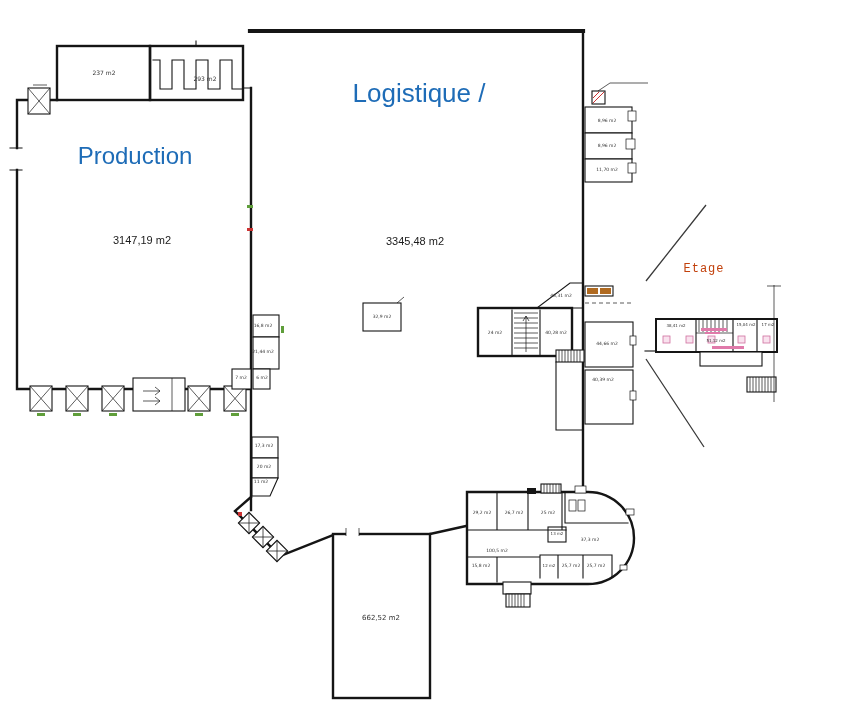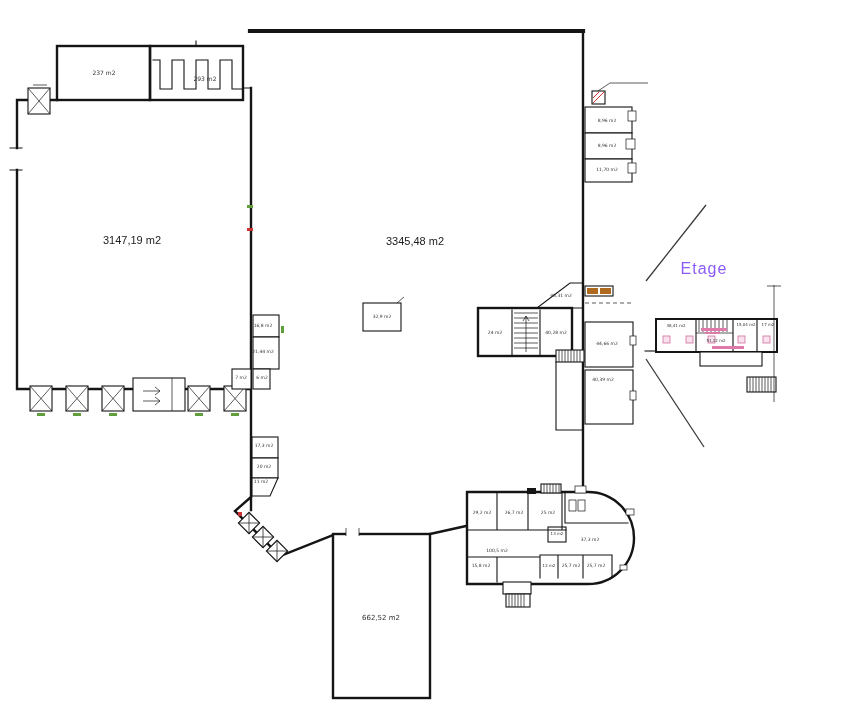--- a/index.html
+++ b/index.html
@@ -11,21 +11,21 @@
   .thin{stroke:#151515;fill:none;stroke-width:0.7;}
   .fillw{fill:#ffffff;}
   .rl{position:absolute;transform:translate(-50%,-50%);font-size:4.5px;color:#333;
       white-space:nowrap;line-height:1;text-align:center;}
   .s4{font-size:4px;} .s6{font-size:6px;} .s7{font-size:7px;}
   .zone{position:absolute;transform:translate(-50%,-50%);
         font-family:"Liberation Sans",sans-serif;color:#1e6cb7;white-space:nowrap;}
   .area{position:absolute;transform:translate(-50%,-50%);
         font-family:"Liberation Sans",sans-serif;color:#1b1b1b;font-size:11px;white-space:nowrap;}
   .etage-t{position:absolute;transform:translate(-50%,-50%);
-        font-family:Liberation Sans, sans-serif;color:#8b5cf6;font-size:16px;letter-spacing:1px;}
+        font-family:Liberation Mono, monospace;color:#c2410c;font-size:12px;letter-spacing:1px;}
 </style>
 </head>
 <body>
 
 <div id="stage">
 
 <svg id="plan-svg" width="850" height="710" viewBox="0 0 850 710">
 
   <g>
     <path class="w" d="M17,100 H57 M17,100 V148 M17,170 V389 M17,389 H251 M251,88 V510"></path>
@@ -202,21 +202,23 @@
       <rect x="763" y="336" width="7" height="7" fill="#f9e2ee" stroke="#cf6f9f" stroke-width="0.8"></rect>
     </g>
     <g>
       <rect x="701" y="328" width="26" height="3" fill="#e07aaa"></rect>
       <rect x="705" y="332" width="15" height="2" fill="#e07aaa"></rect>
       <rect x="712" y="346" width="32" height="3" fill="#e07aaa"></rect>
     </g>
   </g>
 </svg>
 
-<div class="area" style="left:132px;top:240px">3147,19 m2</div>
+<div class="zone" style="left:135px;top:156px;font-size:24px">Production</div>
+<div class="area" style="left:142px;top:240px">3147,19 m2</div>
+<div class="zone" style="left:419px;top:93px;font-size:26px">Logistique /</div>
 <div class="area" style="left:415px;top:241px">3345,48 m2</div>
 <div class="etage-t" style="left:704px;top:269px">Etage</div>
 
 <div class="rl s6" style="left:104px;top:73px">237 m2</div>
 <div class="rl s6" style="left:205px;top:79px">293 m2</div>
 <div class="rl" style="left:607px;top:121px">8,96 m2</div>
 <div class="rl" style="left:607px;top:146px">8,96 m2</div>
 <div class="rl" style="left:607px;top:170px">11,70 m2</div>
 <div class="rl" style="left:382px;top:317px">32,9 m2</div>
 <div class="rl" style="left:561px;top:296px">46,31 m2</div>

